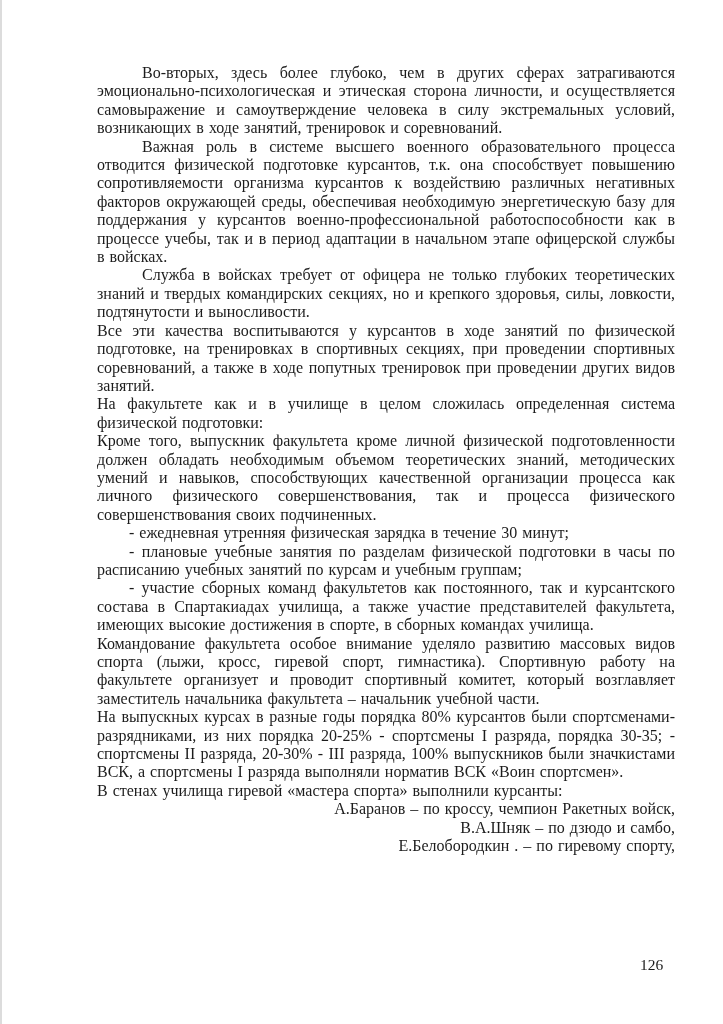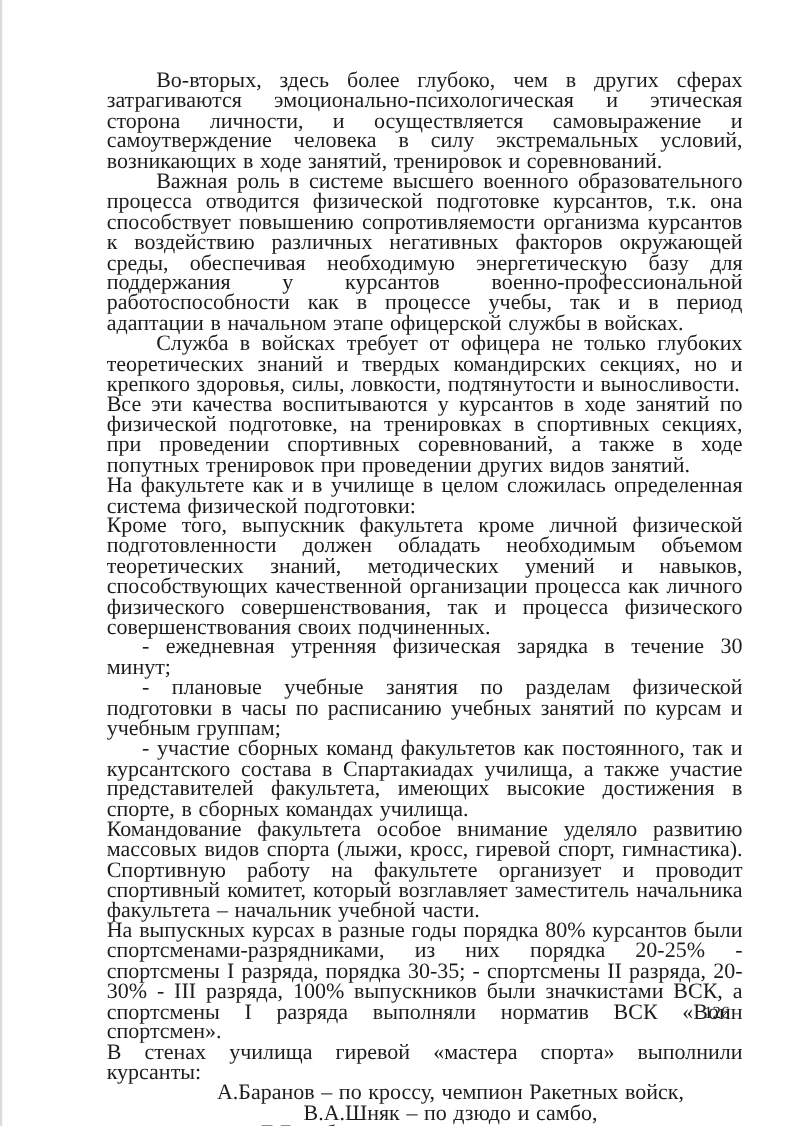--- a/index.html
+++ b/index.html
@@ -26,36 +26,36 @@
   }
   .text-block {
     position: absolute;
     left: 97px;
     top: 64px;
     width: 578px;
   }
   .text-block p {
     margin: 0;
     padding: 0;
-    font-size: 20px;
+    font-size: 16px;
     line-height: 18.4px;
     text-align: justify;
     word-spacing: 1px;
   }
   
   p.ind { text-indent: 45px; }
   
   p.flush { text-indent: 0; }
   
   p.li { text-indent: 32px; }
   
-  p.nm { text-indent: 47px; text-align: center; }
+  p.nm { text-indent: 47px; text-align: right; }
   .page-number {
     position: absolute;
-    top: 912px;
+    top: 956px;
     left: 640px;
     font-size: 15.5px;
     line-height: 18px;
     color: #1c1c1c;
   }
 </style>
 </head>
 <body>
 
 <div class="page">

